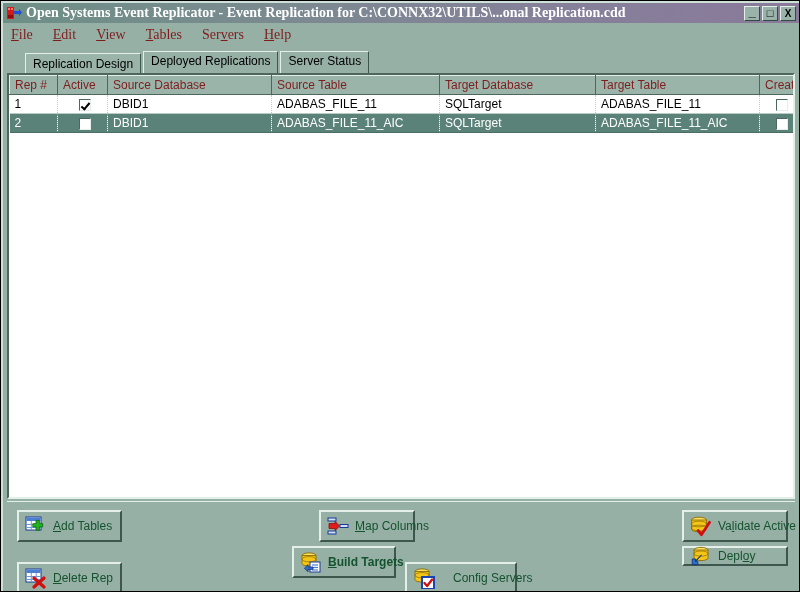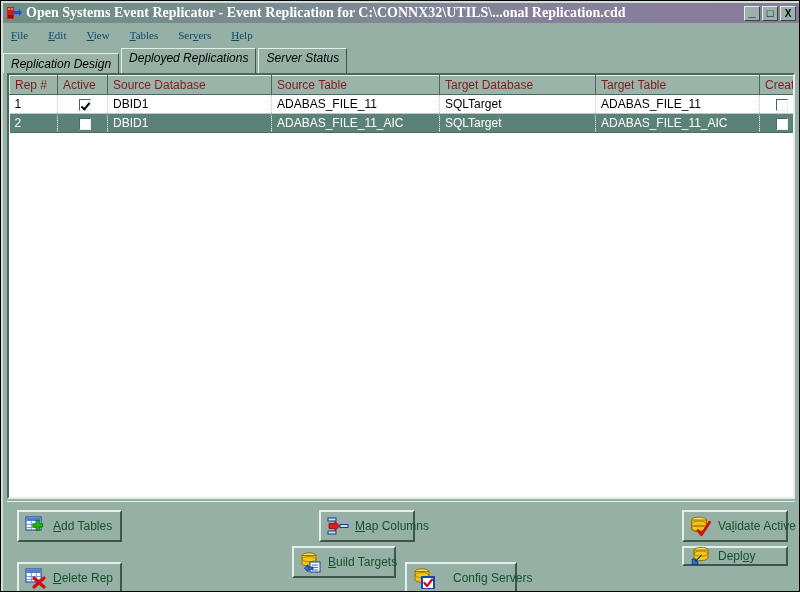--- a/index.html
+++ b/index.html
@@ -82,36 +82,35 @@
     left: 2px; top: 24px;
     width: 796px; height: 20px;
     background: #96b0a6;
     display: flex;
     align-items: center;
     padding-left: 8px;
     box-sizing: border-box;
   }
   .menu-item {
     font-family: "Liberation Serif", serif;
-    font-size: 11px;
-    color: #0c4a6e;
+    font-size: 14px;
+    color: #7f1d1d;
     margin-right: 20px;
     white-space: nowrap;
     cursor: default;
   }
   .menu-item u { text-decoration: underline; }
 
   
   .tabstrip {
     position: absolute;
-    left: 2px; top: 52px;
+    left: 24px; top: 52px;
     height: 20px;
     display: flex;
-    align-items: flex-end;
-    font-style: italic;
+    align-items: center;
   }
   .tab {
     height: 25px;
     padding: 0 7px;
     font-family: "Liberation Sans", sans-serif;
     font-size: 12px;
     color: #000;
     line-height: 19px;
     background: #96b0a6;
     border-top: 1px solid #e4efe9;
@@ -392,21 +391,21 @@
         <svg width="22" height="22" viewBox="0 0 22 22">
           <rect x="1" y="3" width="8" height="3" fill="#cfe0f5" stroke="#1a3a8f" stroke-width="1"></rect>
           <rect x="1" y="16" width="8" height="3" fill="#cfe0f5" stroke="#1a3a8f" stroke-width="1"></rect>
           <rect x="13" y="9.5" width="8" height="3" fill="#cfe0f5" stroke="#1a3a8f" stroke-width="1"></rect>
           <path d="M2 8.5 h6 v-2.2 l4.5 4.7 l-4.5 4.7 v-2.2 h-6 z" fill="#e01b1b" stroke="#8f0d0d" stroke-width="0.8"></path>
         </svg>
       </div>
       <div class="blabel"><u>M</u>ap Columns</div>
     </div>
 
-    <div class="btn" style="left:285px; top:44px; width:104px; height:32px;">
+    <div class="btn" style="left:285px; top:44px; width:104px; height:32px;font-weight:bold;">
       <div class="bicon">
         <svg width="22" height="22" viewBox="0 0 22 22">
           <g>
             <ellipse cx="9" cy="4.5" rx="7" ry="2.6" fill="#ffe066" stroke="#8a6d00" stroke-width="0.9"></ellipse>
             <path d="M2 4.5 v8 a7 2.6 0 0 0 14 0 v-8 z" fill="#f5c518" stroke="#8a6d00" stroke-width="0.9"></path>
             <ellipse cx="9" cy="8.2" rx="7" ry="2.6" fill="none" stroke="#8a6d00" stroke-width="0.7"></ellipse>
           </g>
           <rect x="10" y="11" width="10" height="10" fill="#ffffff" stroke="#1a3a8f" stroke-width="1"></rect>
           <line x1="12" y1="14" x2="18" y2="14" stroke="#4a7fd4" stroke-width="1.2"></line>
           <line x1="12" y1="16.5" x2="18" y2="16.5" stroke="#4a7fd4" stroke-width="1.2"></line>

